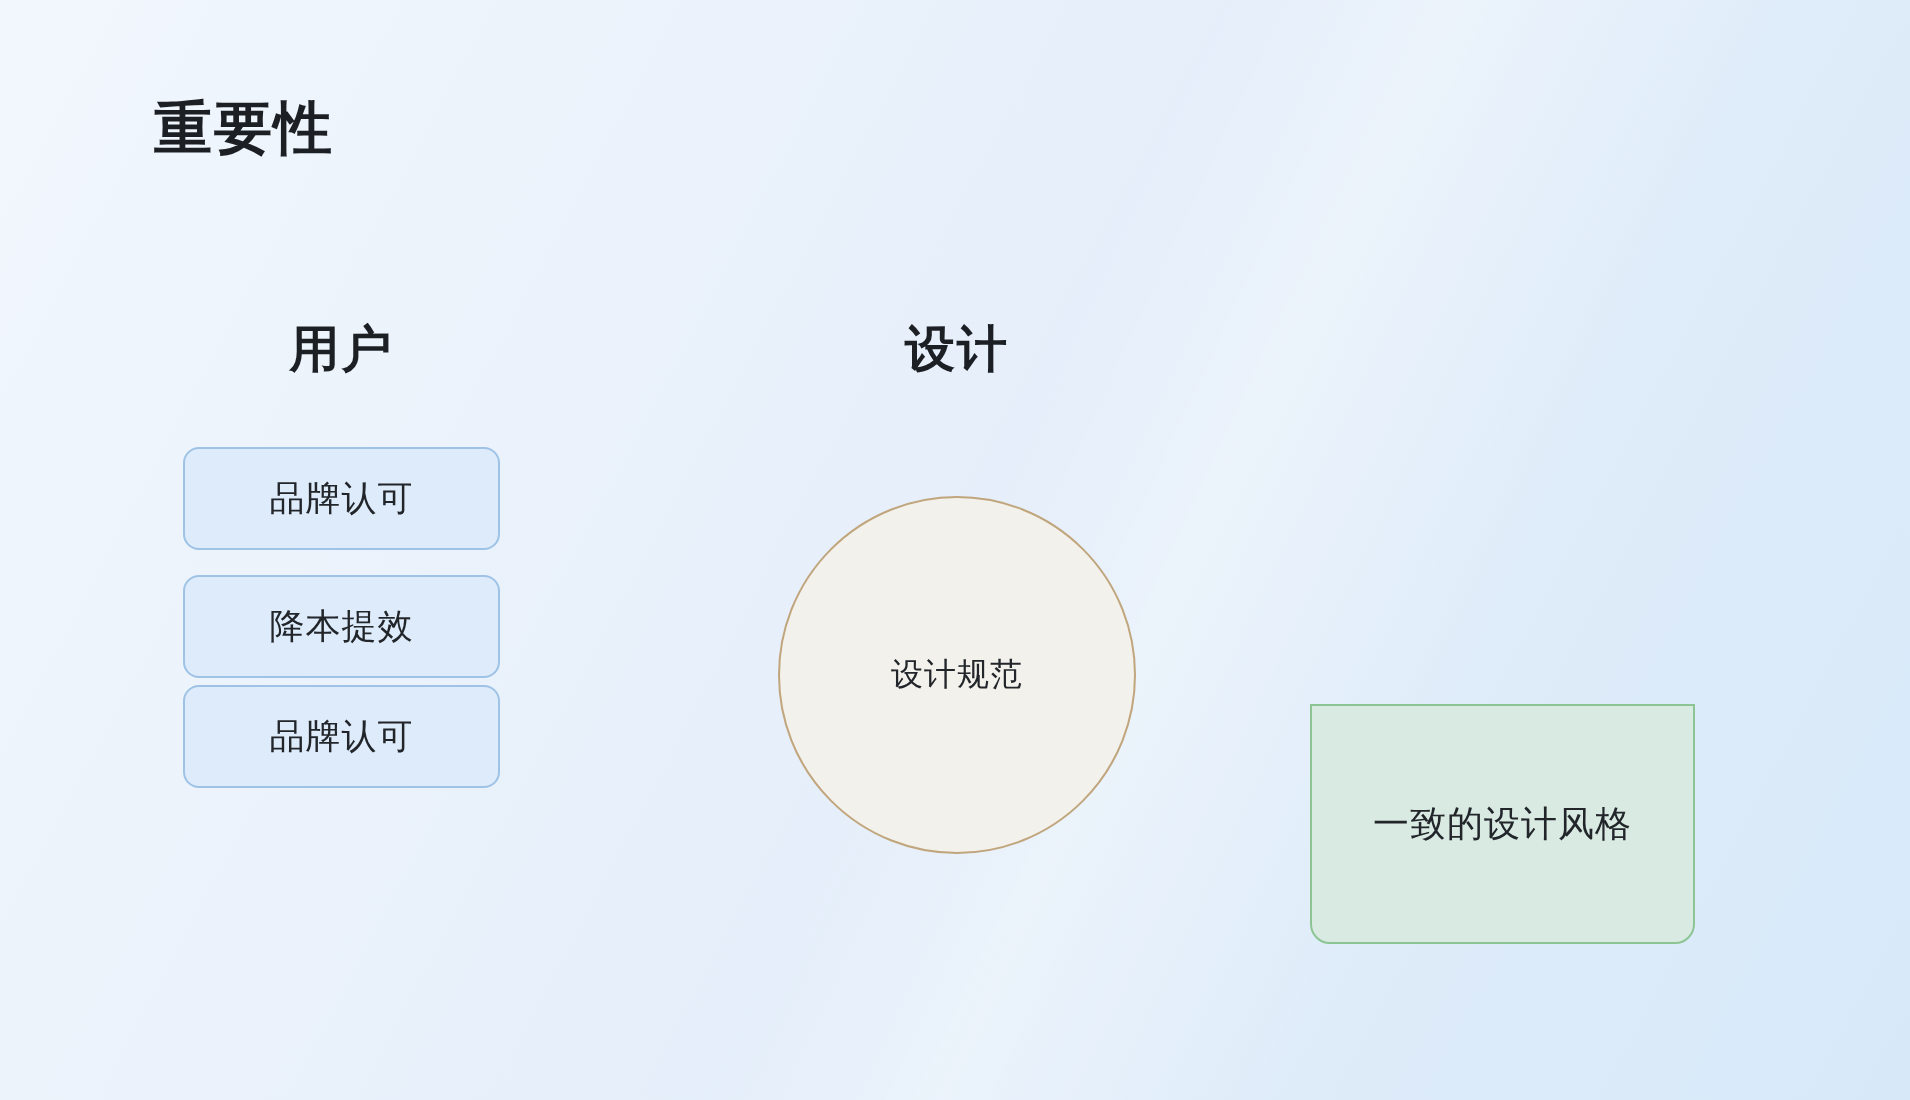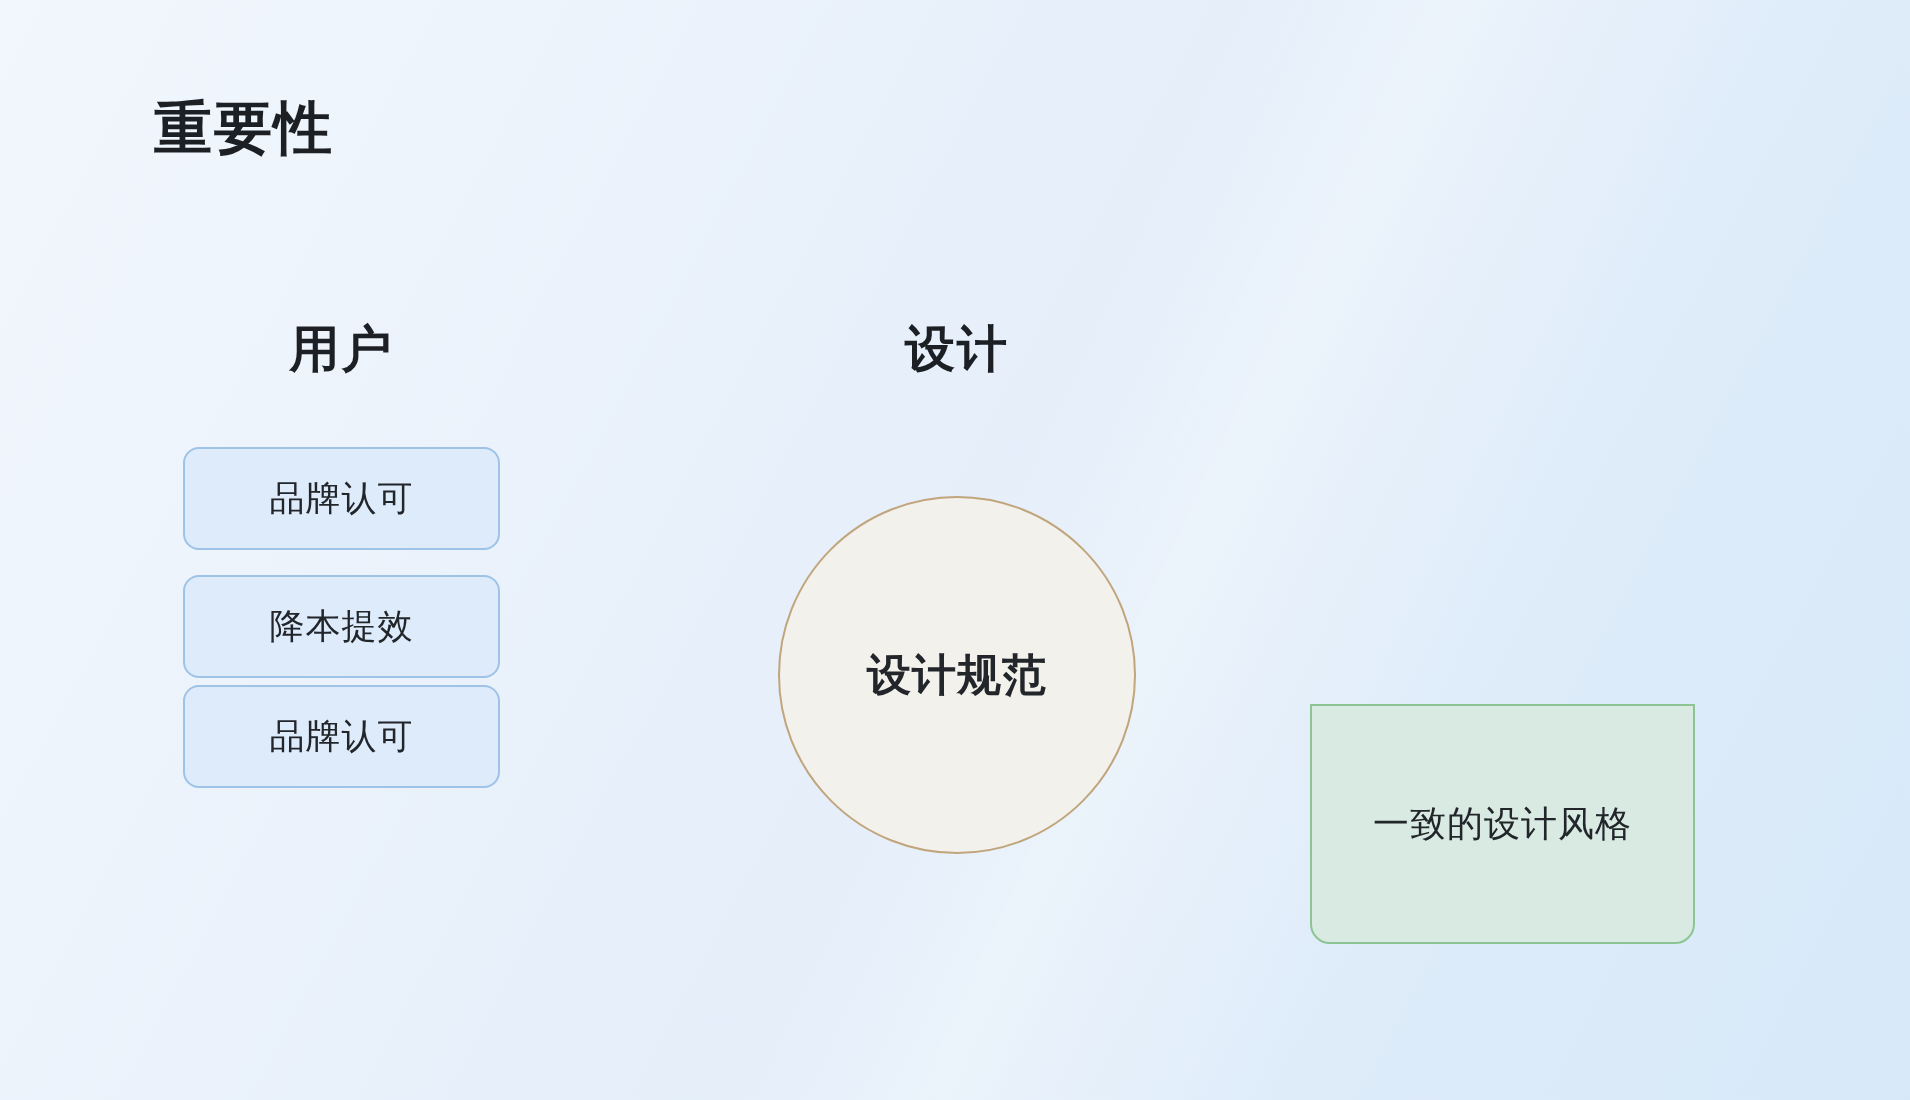--- a/index.html
+++ b/index.html
@@ -78,22 +78,22 @@
     top: 496px;
     width: 358px;
     height: 358px;
     box-sizing: border-box;
     border: 2px solid var(--design-circle-border, #c0a57d);
     border-radius: 50%;
     background: var(--design-circle-fill, #f3f1eb);
     display: flex;
     align-items: center;
     justify-content: center;
-    font-size: 44px;
-    font-weight: 700;
+    font-size: 32px;
+    font-weight: 400;
     letter-spacing: 1px;
     color: var(--box-text, #22262b);
   }
 
   .rd-box {
     position: absolute;
     left: 1310px;
     width: 385px;
     box-sizing: border-box;
     border: 2px solid var(--rd-box-border, #8cc593);

